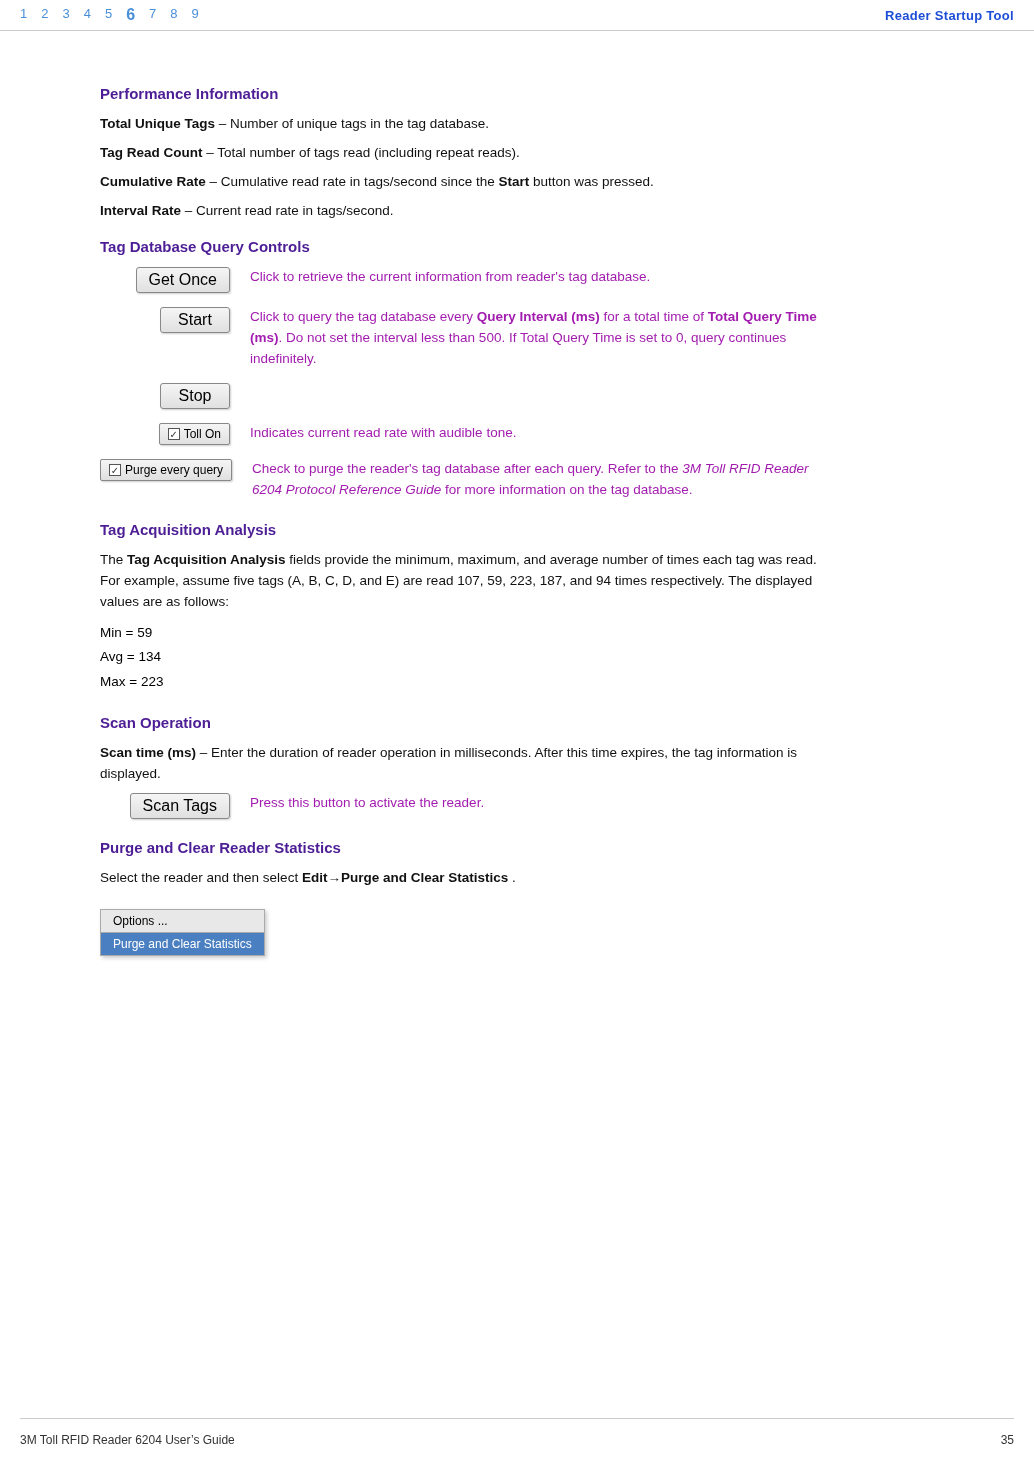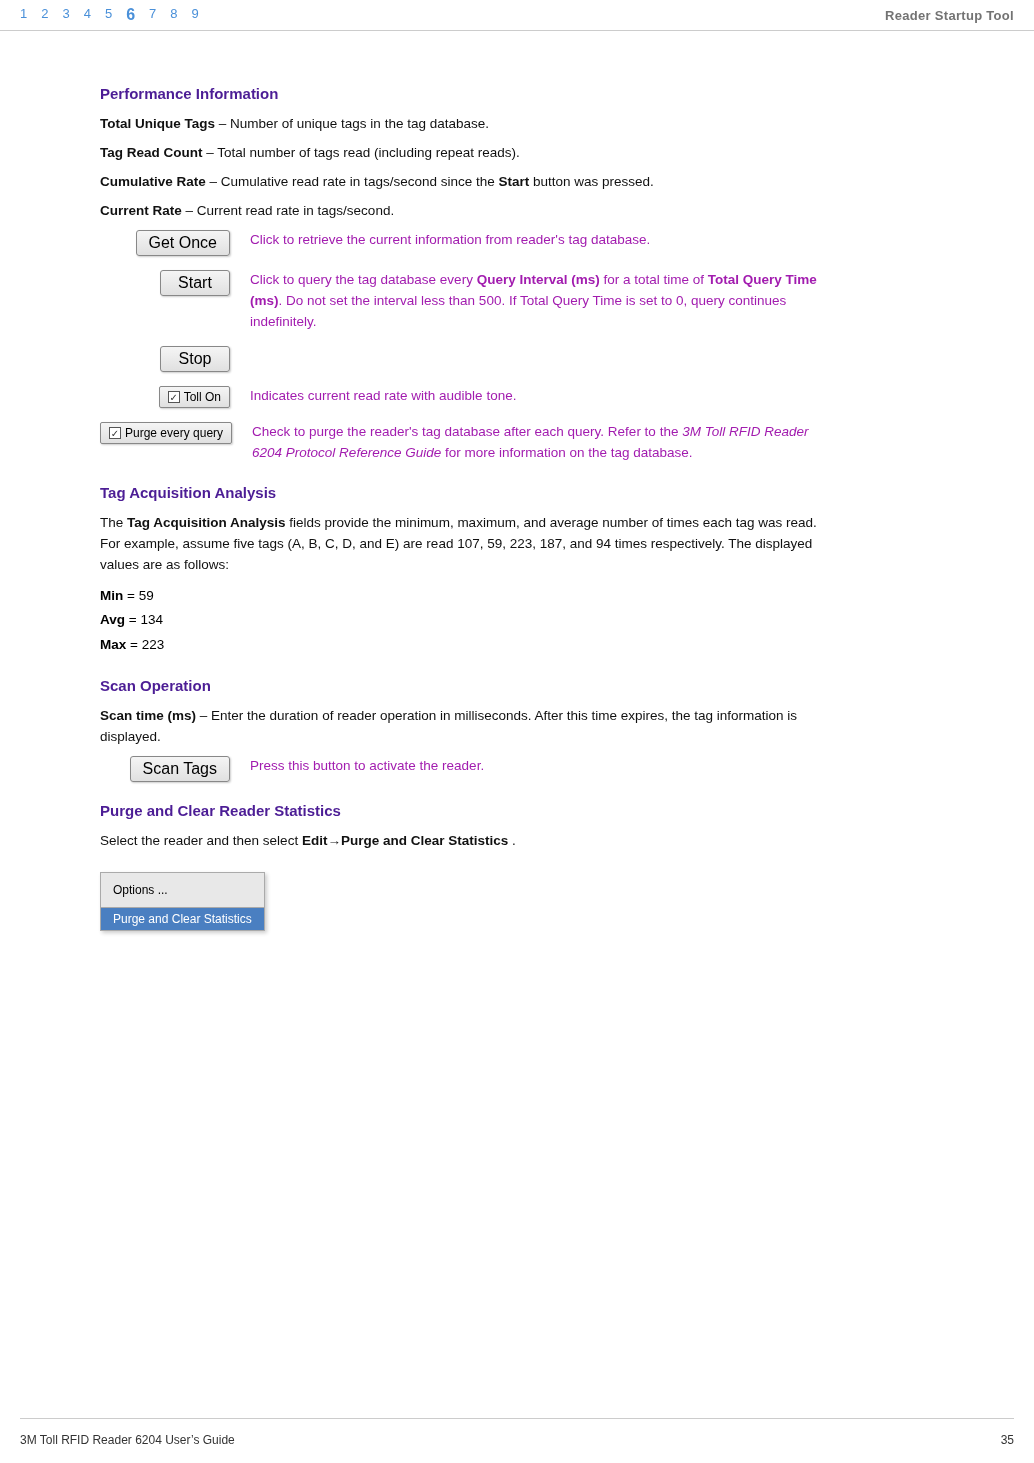--- a/index.html
+++ b/index.html
@@ -33,21 +33,21 @@
       text-decoration: none;
     }
     .nav-num.active {
       color: #4a90d9;
       font-size: 16px;
       font-weight: bold;
     }
     .top-nav .page-title {
       font-size: 13px;
       font-weight: bold;
-      color: #737373;
+      color: #1d4ed8;
       letter-spacing: 0.3px;
     }
 
     
     .content {
       padding: 30px 60px 30px 100px;
       max-width: 900px;
     }
 
     
@@ -132,33 +132,33 @@
     .mt-8 { margin-top: 8px; }
     .mt-16 { margin-top: 16px; }
     .mt-20 { margin-top: 20px; }
 
     
     .stat-line {
       font-size: 13.5px;
       line-height: 1.8;
     }
     .stat-line b {
-      font-weight: bold;
+      font-weight: normal;
     }
 
     
     .options-menu {
       display: inline-block;
       border: 1px solid #aaa;
       background: #f0f0f0;
       margin-top: 12px;
       box-shadow: 2px 2px 4px rgba(0,0,0,0.2);
     }
     .options-menu-title {
-      padding: 10px 12px;
+      padding: 4px 12px;
       font-size: 12px;
       color: #000;
       background: #e8e8e8;
       border-bottom: 1px solid #aaa;
     }
     .options-menu-item {
       padding: 4px 12px;
       font-size: 12px;
       color: #000;
       background: #4a7fc1;
@@ -211,25 +211,26 @@
     <b>Tag Read Count</b>
     <span> – Total number of tags read (including repeat reads).</span>
   </p>
   <p class="para">
     <b>Cumulative Rate</b>
     <span> – Cumulative read rate in tags/second since the </span>
     <b>Start</b>
     <span> button was pressed.</span>
   </p>
   <p class="para">
-    <b>Current Rate</b>
+    <b>Interval Rate</b>
     <span> – Current read rate in tags/second.</span>
   </p>
 
   
+  <div class="section-heading mt-16">Tag Database Query Controls</div>
 
   
   <div class="control-row">
     <div class="control-left">
       <button class="ui-button">Get Once</button>
     </div>
     <div class="control-right">
       Click to retrieve the current information from reader's tag database.
     </div>
   </div>

